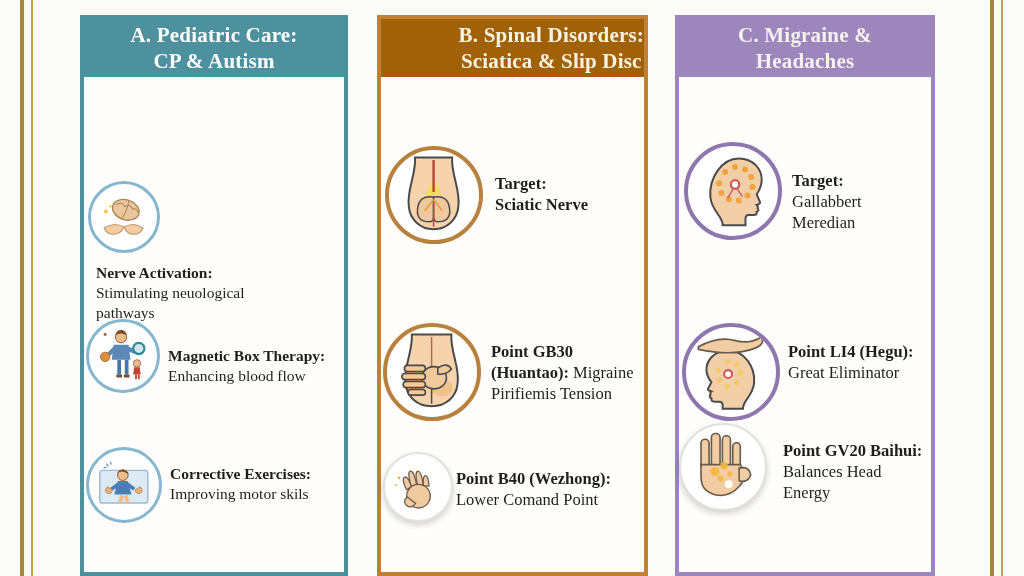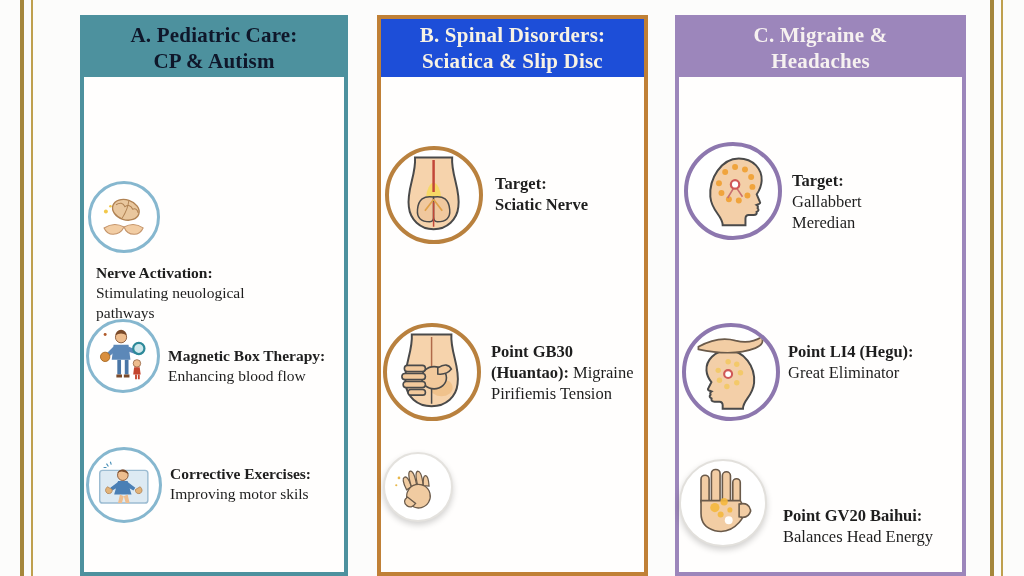--- a/index.html
+++ b/index.html
@@ -16,21 +16,21 @@
   .frame-left-thin   { left:31px;  width:2px; }
   .frame-right-thick { left:990px; width:4px; }
   .frame-right-thin  { left:1001px;width:2px; }
 
   .column {
     position:absolute; top:15px; height:561px;
     background:#fffefd; border:4px solid #888;
   }
   .col-a { left:80px;  width:268px; }
   .col-b { left:377px; width:271px; }
-  .col-c { left:675px; width:291px; }
+  .col-c { left:675px; width:260px; }
 
   .col-header {
     width:100%; height:58px;
     display:flex; align-items:center; justify-content:center;
     text-align:center; font-weight:bold; font-size:21px; line-height:1.25;
     white-space:pre-line; letter-spacing:0.2px;
   }
 
   .item { position:absolute; display:flex; align-items:flex-start; }
 
@@ -53,21 +53,21 @@
 </style>
 </head>
 <body>
 
 <div class="frame-line frame-left-thick" style="background-color: rgb(165, 135, 60);"></div>
 <div class="frame-line frame-left-thin" style="background-color: rgb(191, 160, 78);"></div>
 <div class="frame-line frame-right-thick" style="background-color: rgb(165, 135, 60);"></div>
 <div class="frame-line frame-right-thin" style="background-color: rgb(191, 160, 78);"></div>
 
 <section class="column col-a" style="border-color: rgb(77, 145, 158);">
-  <header class="col-header" style="background-color: rgb(77, 145, 158); color: #0f172a;">
+  <header class="col-header" style="background-color: rgb(77, 145, 158); color: #ffffff;">
     <span>A. Pediatric Care:
 CP &amp; Autism</span>
   </header>
 
   <div class="item" style="left:4px; top:162px;flex-direction:column;">
     <div class="icon-circle ring-thin" style="width: 72px; height: 72px; border-color: rgb(134, 183, 207);">
       <svg viewBox="0 0 64 64">
         <g transform="rotate(18 34 24)">
           <ellipse cx="34" cy="24" rx="15" ry="11" fill="#e9c79e" stroke="#b08253" stroke-width="1.5"></ellipse>
           <path d="M22 22 q5 -6 10 -1 q4 -5 9 0 q4 -3 7 2" fill="none" stroke="#b08253" stroke-width="1.2"></path>
@@ -119,21 +119,21 @@
         <path d="M49 34 q4 4 0 7 q-5 1 -5 -4 z" fill="#e2b378" stroke="#b08050" stroke-width="0.8"></path>
         <path d="M28 42 l-2 9 h4 l2 -7 z M36 42 l2 9 h-4 l-2 -7 z" fill="#eebd8e"></path>
       </svg>
     </div>
     <p class="item-text" style="margin-left:8px; padding-top:17px;"><b>Corrective Exercises:</b><span>
 Improving motor skils</span></p>
   </div>
 </section>
 
 <section class="column col-b" style="border-color: rgb(192, 128, 54);">
-  <header class="col-header" style="background-color: #1d4ed8; color: rgb(248, 242, 228);">
+  <header class="col-header" style="background-color: #a16207; color: rgb(248, 242, 228); justify-content: flex-end;">
     <span>B. Spinal Disorders:
 Sciatica &amp; Slip Disc</span>
   </header>
 
   <div class="item" style="left:4px; top:127px;">
     <div class="icon-circle ring-thick" style="width: 98px; height: 98px; border-color: rgb(185, 129, 62);">
       <svg viewBox="0 0 64 64">
         <path d="M17 2 C18 16 10 28 12 42 C13 52 21 60 32 60 C43 60 51 52 52 42 C54 28 46 16 47 2 Z" fill="#f6d3ac" stroke="#4a4a4a" stroke-width="1.6"></path>
         <path d="M28 26 q4 -7 8 0 q4 8 0 15 q-4 6 -8 0 q-4 -7 0 -15 z" fill="#f7d958" opacity="0.85"></path>
         <path d="M32 34 q-12 -2 -13 10 q-1 10 10 10 q3 0 3 -4 z" fill="#f0c89e" stroke="#4a4a4a" stroke-width="1.2"></path>
@@ -177,20 +177,22 @@
           <path d="M26 30 q-1 -17 3 -17 q4 0 3 17 z"></path>
           <path d="M33 30 q0 -15 4 -15 q4 1 2 16 z"></path>
           <path d="M39 32 q2 -11 5 -10 q3 1 1 12 z"></path>
           <ellipse cx="31" cy="42" rx="13" ry="13"></ellipse>
           <path d="M19 40 q-7 3 -3 9 q4 5 10 0 z"></path>
         </g>
         <circle cx="11" cy="22" r="1.5" fill="#e8b84b"></circle>
         <circle cx="8" cy="30" r="1.2" fill="#e8b84b"></circle>
       </svg>
     </div>
+    <p class="item-text" style="margin-left:3px; padding-top:16px;"><b>Point B40 (Wezhong):</b><span>
+Lower Comand Point</span></p>
   </div>
 </section>
 
 <section class="column col-c" style="border-color: rgb(156, 134, 187);">
   <header class="col-header" style="background-color: rgb(156, 134, 187); color: rgb(246, 241, 240);">
     <span>C. Migraine &amp;
 Headaches</span>
   </header>
 
   <div class="item" style="left:5px; top:123px;">
@@ -234,21 +236,21 @@
           <circle cx="22" cy="31" r="2.2"></circle>
         </g>
         <circle cx="30" cy="34" r="3.2" fill="#fff" stroke="#d05858" stroke-width="1.7"></circle>
         <path d="M6 12 q16 -9 30 -5 q12 3 21 -3 q3 6 -5 9 q-18 7 -46 1 z" fill="#f2cda4" stroke="#6a5a4a" stroke-width="1.4"></path>
       </svg>
     </div>
     <p class="item-text" style="margin-left:8px; padding-top:18px;"><b>Point LI4 (Hegu):</b><span>
 Great Eliminator</span></p>
   </div>
 
-  <div class="item" style="left:0px; top:440px;align-items:flex-end;">
+  <div class="item" style="left:0px; top:404px;">
     <div class="icon-circle ring-soft" style="width: 88px; height: 88px; border-color: rgb(226, 224, 220);">
       <svg viewBox="0 0 64 64">
         <g fill="#f2cda4" stroke="#6a5a4a" stroke-width="1.4">
           <rect x="13" y="8" width="7" height="26" rx="3.5"></rect>
           <rect x="22" y="3" width="7.5" height="31" rx="3.6"></rect>
           <rect x="31.5" y="5" width="7" height="29" rx="3.5"></rect>
           <rect x="40.5" y="11" width="6.5" height="23" rx="3.2"></rect>
           <path d="M13 30 h34 q7 10 -1 19 q-9 10 -21 7 q-12 -3 -12 -15 z"></path>
           <path d="M46 33 q9 -2 10 6 q-2 7 -10 5 z"></path>
         </g>

